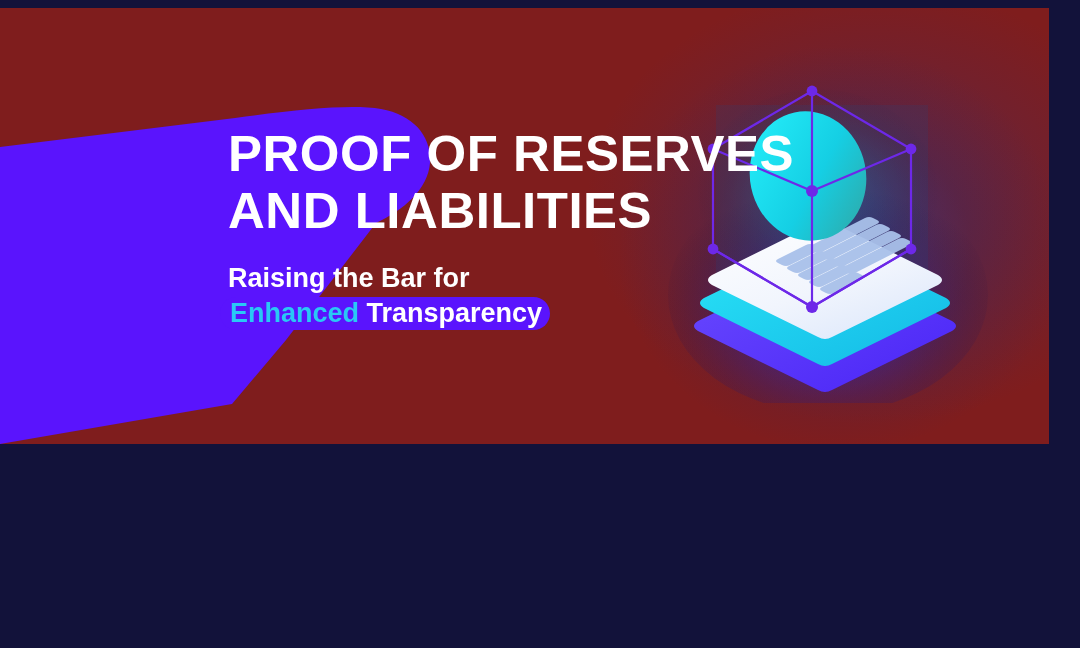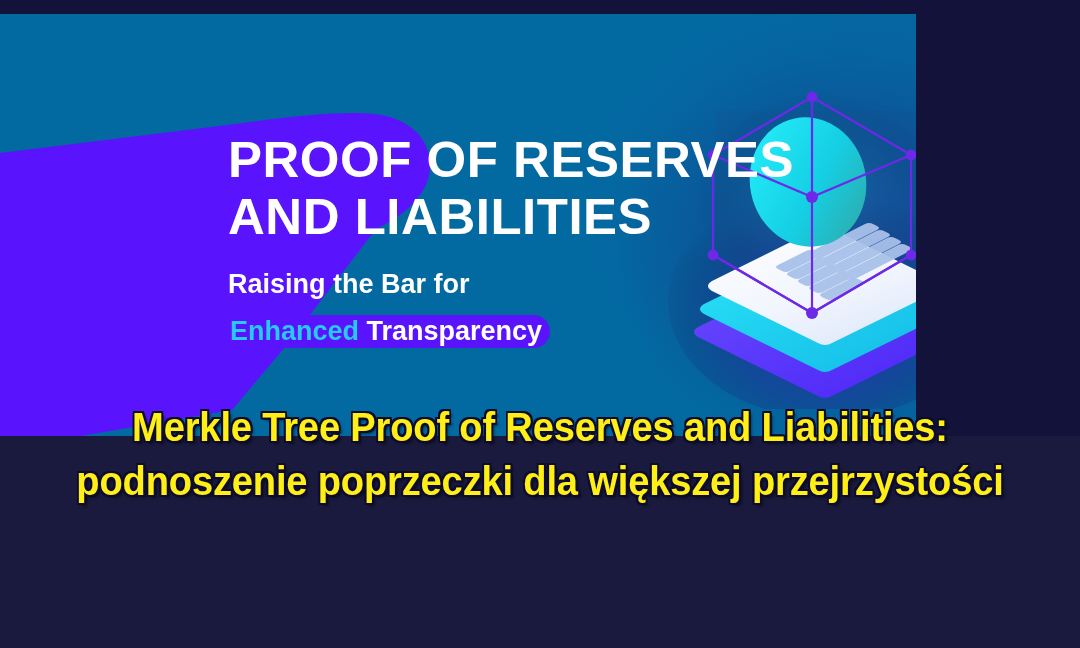--- a/index.html
+++ b/index.html
@@ -15,25 +15,25 @@
     position: relative;
     width: 1080px;
     height: 648px;
     overflow: hidden;
     background: #12123a;
   }
 
   
   #hero {
     position: absolute;
-    left: 0; top: 14px;
-    width: 916px;
+    left: 0; top: 8px;
+    width: 1049px;
     height: 436px;
     overflow: hidden;
-    background: #0369a1;
+    background: #7f1d1d;
   }
   
   #hero-glow-a {
     position: absolute;
     left: 620px; top: 40px;
     width: 440px; height: 400px;
     background: radial-gradient(ellipse at 50% 50%, rgba(40,70,180,0.40) 0%, rgba(25,40,120,0.18) 42%, rgba(12,11,53,0) 72%);
     pointer-events: none;
   }
   #hero-glow-b {
@@ -72,21 +72,21 @@
   #sub-line1 {
     margin-top: 22px;
     color: #ffffff;
     font-weight: 700;
     font-size: 27px;
     line-height: 32px;
     white-space: nowrap;
   }
   #sub-pill-wrap {
     position: relative;
-    margin-top: 14px;
+    margin-top: 2px;
     display: inline-block;
   }
   #sub-pill-bg {
     position: absolute;
     left: -8px;
     top: 1px;
     width: 330px;
     height: 33px;
     background: #5a14fd;
     border-radius: 17px;
@@ -259,20 +259,14 @@
 
       <div id="sub-line1">Raising the Bar for</div>
 
       <div id="sub-pill-wrap">
         <div id="sub-pill-bg"></div>
         <div id="sub-line2"><span id="sub-accent">Enhanced </span><span id="sub-rest">Transparency</span></div>
       </div>
     </div>
   </div>
 
-  <div id="caption-band">
-    <div id="caption">
-      <div class="cap-line">Merkle Tree Proof of Reserves and Liabilities:</div>
-      <div class="cap-line">podnoszenie poprzeczki dla większej przejrzystości</div>
-    </div>
-  </div>
 
 </div>
 
 </body></html>

